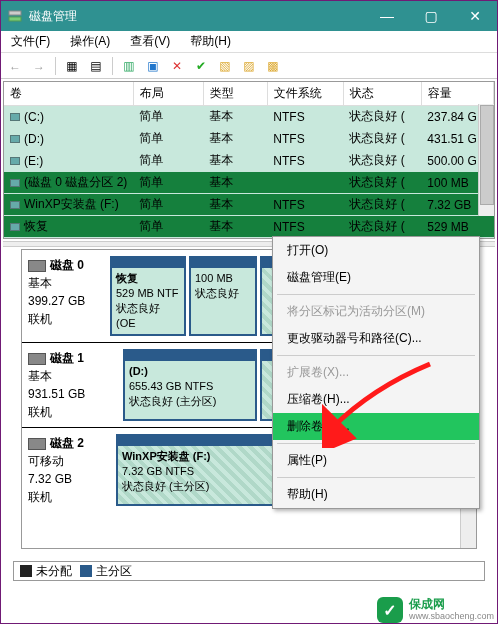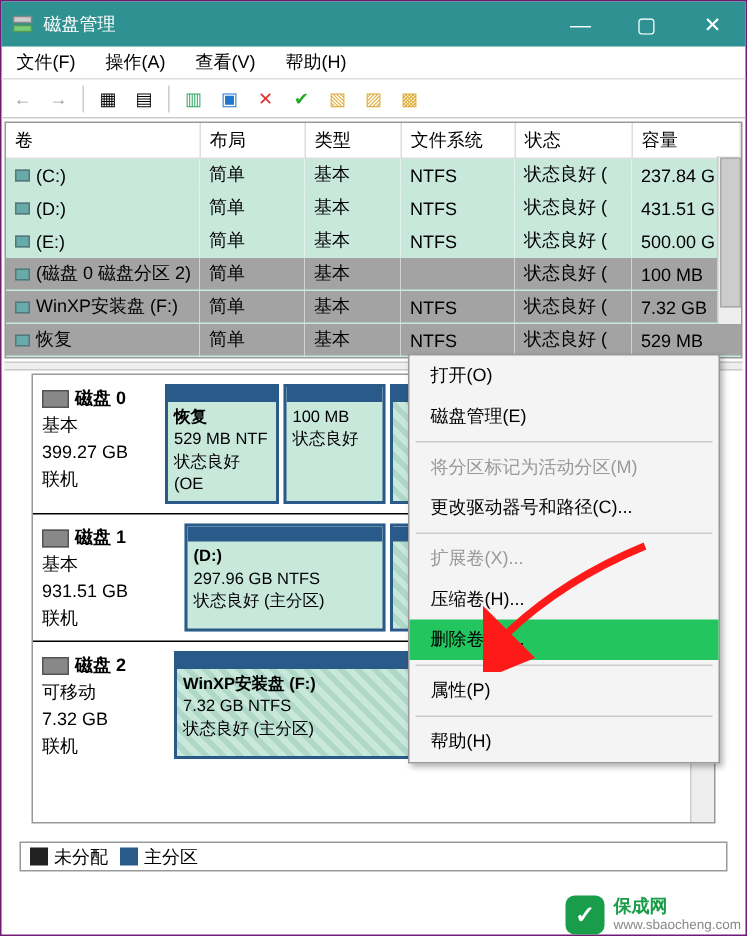--- a/index.html
+++ b/index.html
@@ -14,21 +14,21 @@
   .menubar { height: 22px; display:flex; align-items:center; padding:0 4px; font-size:12px; gap:8px; border-bottom:1px solid #ddd; }
   .menubar span { padding:2px 6px; }
   .toolbar { height: 26px; display:flex; align-items:center; padding:0 4px; gap:4px; border-bottom:1px solid #ccc; }
   .tbtn { width:20px; height:20px; display:flex; align-items:center; justify-content:center; font-size:12px; border:1px solid transparent; }
   .tbtn.dis { opacity:.4; }
   .sep { width:1px; height:18px; background:#ccc; margin:0 2px; }
   .grid-wrap { border:1px solid #999; margin:2px; }
   .grid { width:100%; border-collapse:collapse; font-size:12px; }
   .grid th { background:#fff; text-align:left; padding:3px 6px; border-right:1px solid #ddd; border-bottom:1px solid #ddd; font-weight:normal; }
   .grid td { padding:2px 6px; background:#c8e8dc; border-bottom:1px solid #c8e8dc; white-space:nowrap; overflow:hidden; }
-  .grid tr.plain td { background:#a3a3a3; }
+  .grid tr.plain td { background:#15803d; }
   .vol-ico { display:inline-block; width:10px; height:8px; background:#6aa; margin-right:4px; vertical-align:middle; border:1px solid #577; }
   .splitter { height:6px; background:#eee; border-top:1px solid #ccc; border-bottom:1px solid #ccc; margin:2px; }
   .disks { margin:0 20px; border:1px solid #999; height:300px; overflow:hidden; position:relative;}
   .diskrow { display:flex; border-top:1px solid #000; }
   .diskrow:first-child{border-top:none;}
   .diskinfo { width:108px; padding:6px; font-size:12px; line-height:1.5;}
   .disklabel{font-weight:bold;}
   .hdd-ico{display:inline-block;width:18px;height:12px;background:#888;margin-right:4px;border:1px solid #555;vertical-align:middle;}
   .bars { flex:1; display:flex; gap:3px; padding:6px 6px 6px 0;}
   .part { border:2px solid #2a5a8a; background:#c8e8dc; font-size:11px; padding:4px; line-height:1.35; overflow:hidden; position:relative;}
@@ -196,21 +196,21 @@
           <div class="diskinfo">
             <div class="disklabel"><span class="hdd-ico"></span>磁盘 1</div>
             <div>基本</div>
             <div>931.51 GB</div>
             <div>联机</div>
           </div>
           <div class="bars">
             <div class="part" style="width: 134px;">
               <div class="part-hdr"></div>
               <div class="pname">(D:)</div>
-              <div>297.96 GB NTFS</div>
+              <div>655.43 GB NTFS</div>
               <div>状态良好 (主分区)</div>
             </div>
             <div class="part striped" style="width: 210px;">
               <div class="part-hdr"></div>
               <div class="pname"></div>
               <div></div>
               <div></div>
             </div>
           </div>
         </div>

